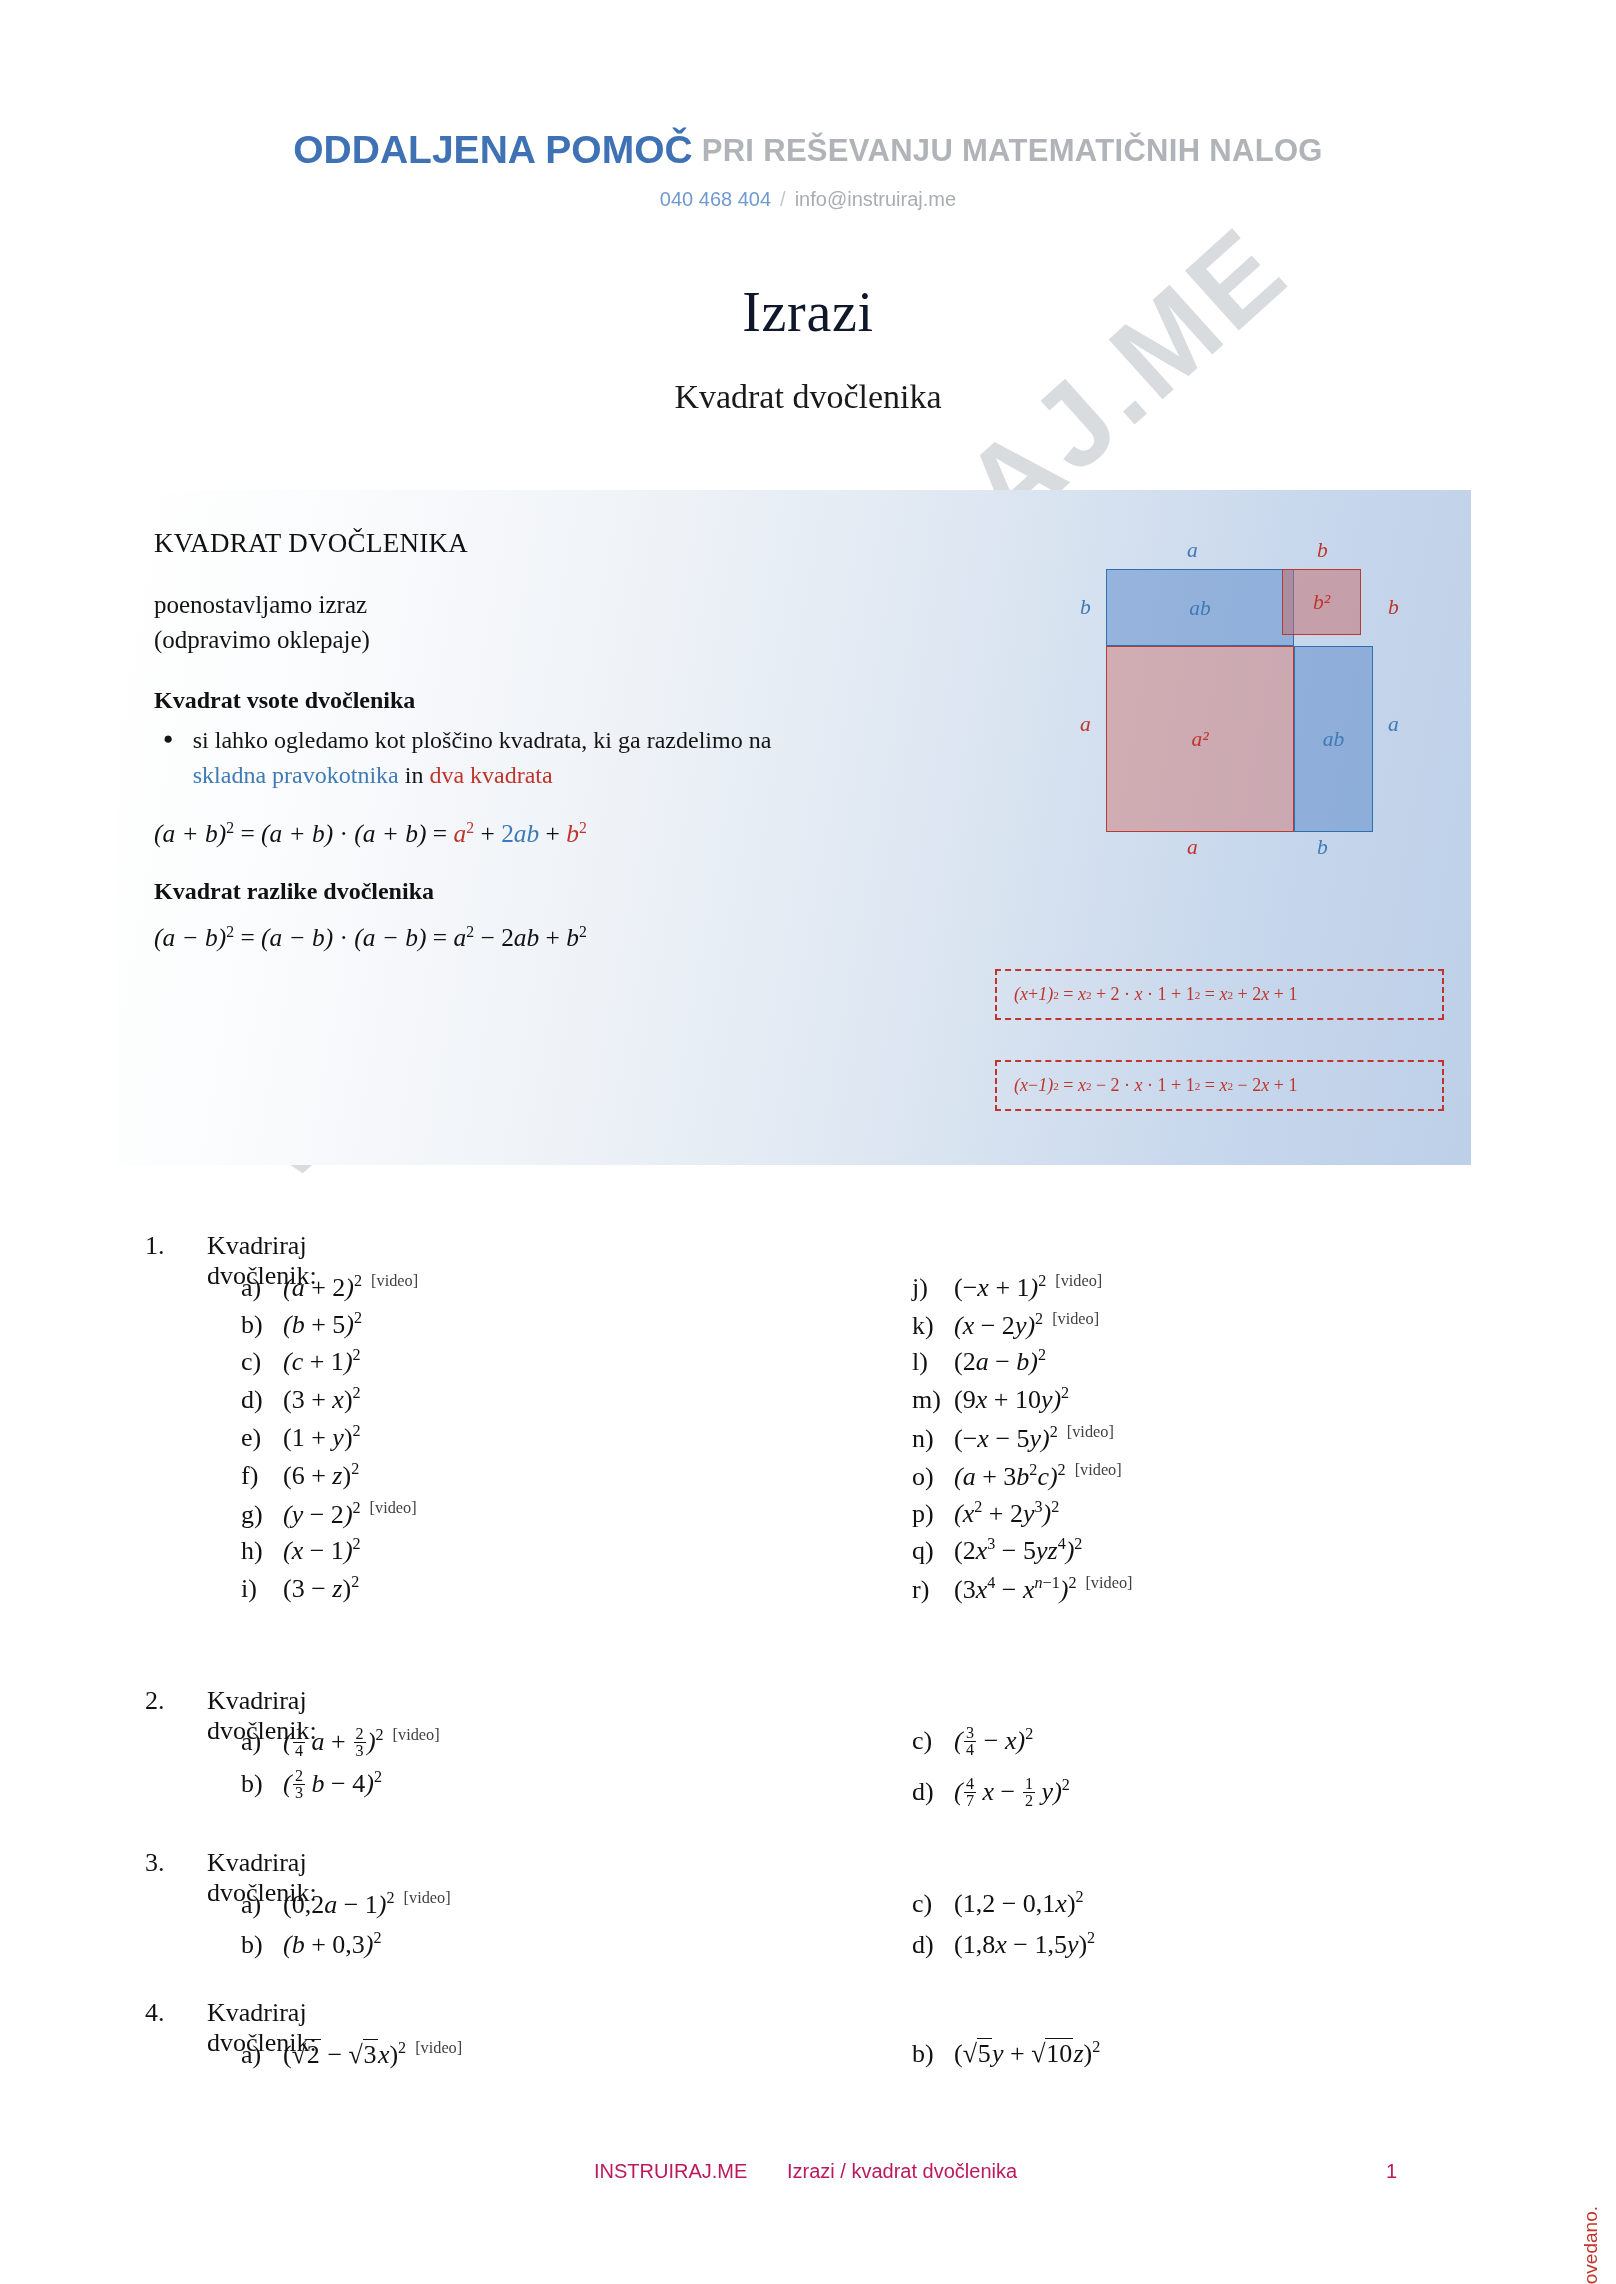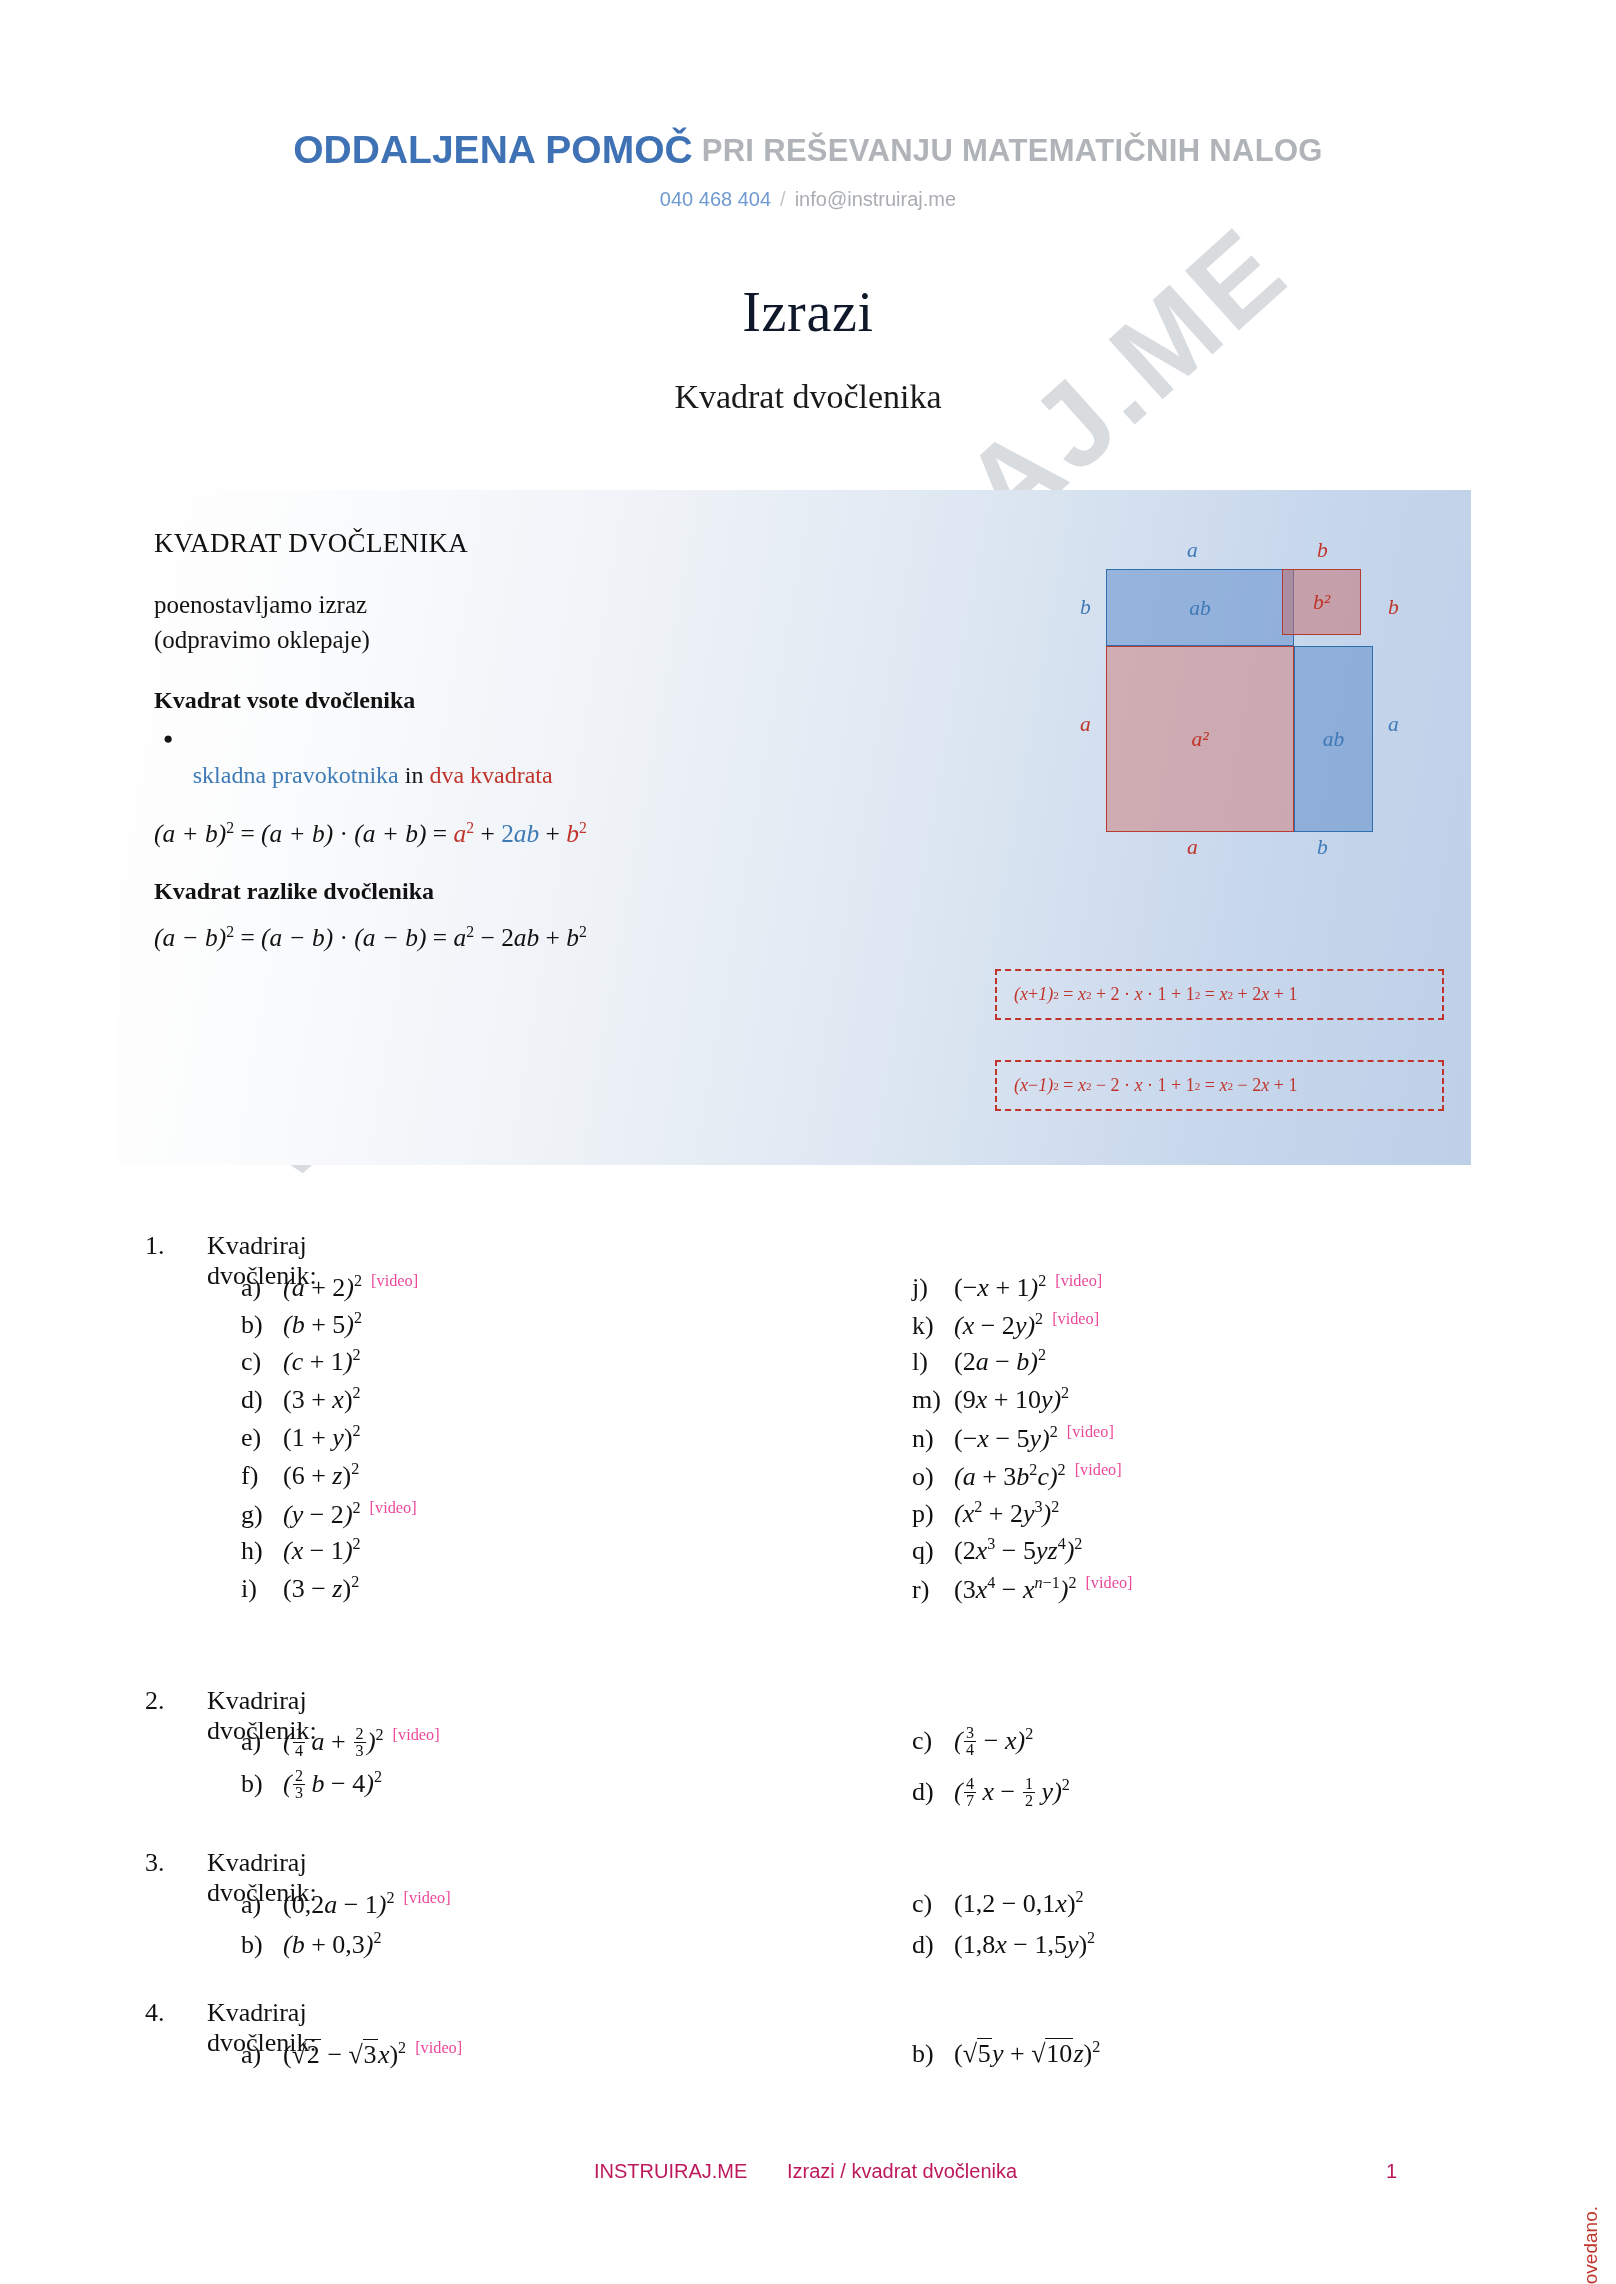--- a/index.html
+++ b/index.html
@@ -155,21 +155,21 @@
   .ex-title{
     position:absolute;font-size:26px;color:#111;
   }
   .item{
     position:absolute;font-size:26px;color:#111;white-space:nowrap;
   }
   .item .lt{display:inline-block;width:42px;}
   .item .math{font-style:italic;}
   .item .math .up{font-style:normal;}
   .video{
-    color:#ec4899;font-size:16.3px;font-style:normal;
+    color:#404040;font-size:16.3px;font-style:normal;
     margin-left:9px;vertical-align:super;
     font-family:"Liberation Serif",serif;
   }
   .frac{
     display:inline-block;vertical-align:-0.42em;
     text-align:center;font-size:0.62em;font-style:normal;
     line-height:1.02;margin:0 1.3px;
   }
   .frac .num{display:block;border-bottom:1.3px solid #111;padding:0 2px;}
   .frac .den{display:block;padding:0 2px;}
@@ -222,21 +222,21 @@
 
   <div class="theory">
     <div class="theory-left">
       <div class="t-h1">KVADRAT DVOČLENIKA</div>
       <div class="t-line">poenostavljamo izraz</div>
       <div class="t-line">(odpravimo oklepaje)</div>
 
       <div class="t-h2">Kvadrat vsote dvočlenika</div>
       <div class="t-bullet">
         <span class="dot">●</span>
-        <span><br>
+        <span><span>si lahko ogledamo kot ploščino kvadrata, ki ga razdelimo na</span><br>
           <span class="blue">skladna pravokotnika</span>
           <span>in</span>
           <span class="red">dva kvadrata</span>
         </span>
       </div>
 
       <div class="t-formula">
         (a + b)<sup class="up">2</sup> <span class="up">=</span> (a + b) <span class="up">·</span> (a + b) <span class="up">=</span>
         <span class="red">a<sup class="up">2</sup></span> <span class="up">+</span>
         <span class="blue"><span class="up">2</span>ab</span> <span class="up">+</span>

